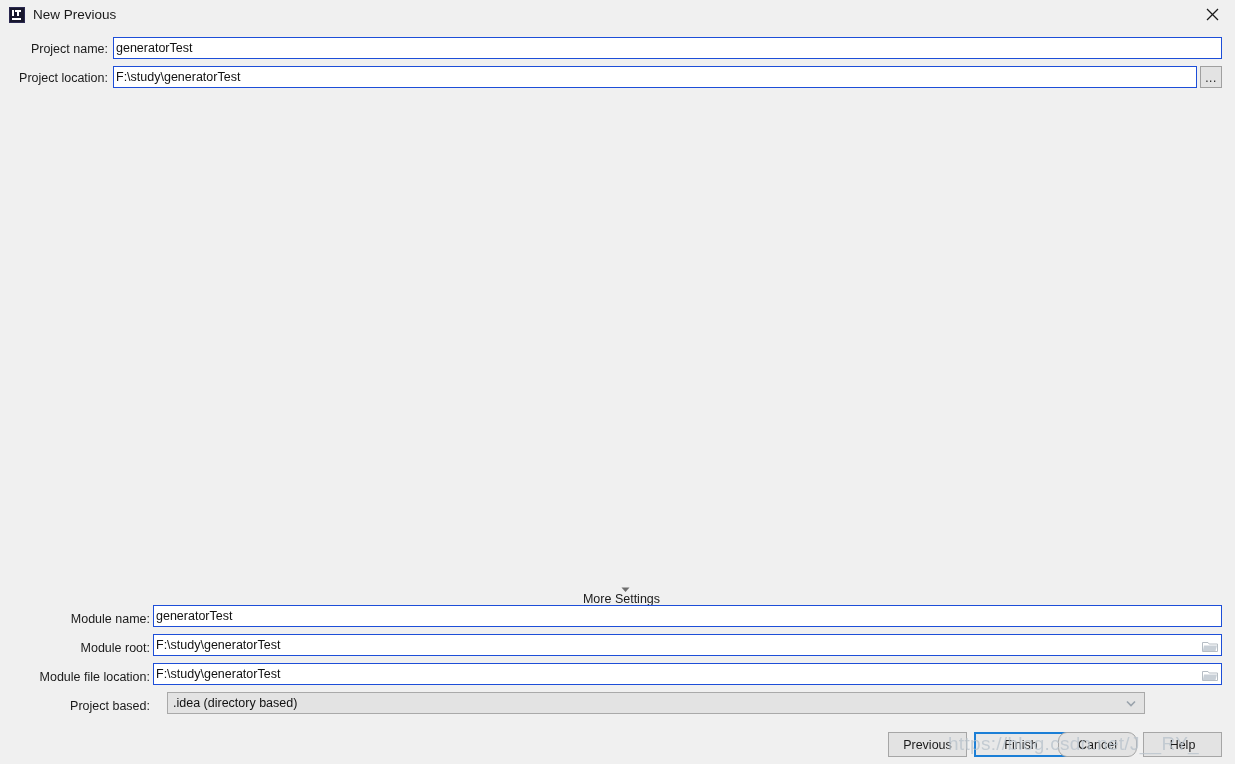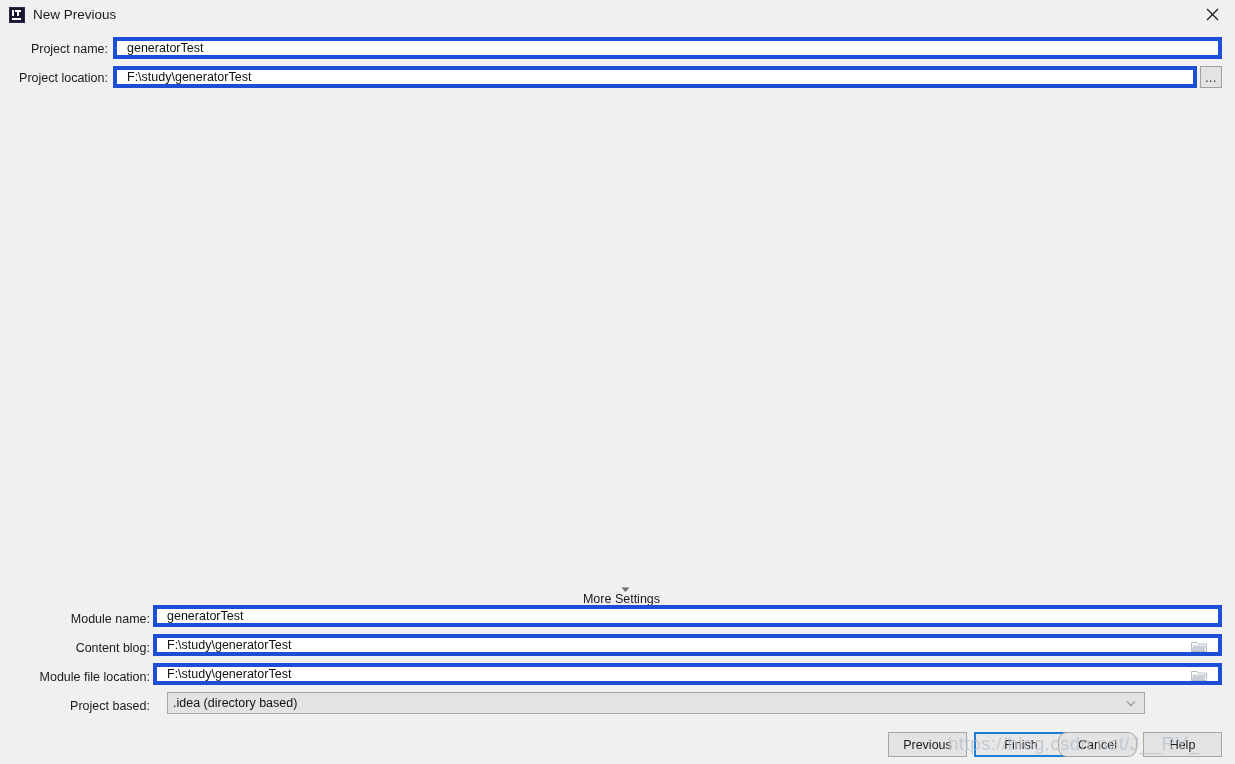--- a/index.html
+++ b/index.html
@@ -74,24 +74,24 @@
     position: absolute;
     text-align: right;
     white-space: nowrap;
     font-size: 12.5px;
     color: #1a1a1a;
     line-height: 16px;
   }
   .text-field {
     position: absolute;
     background: #ffffff;
-    border: 4px solid #1d4ed8;
+    border: 1px solid #1d4ed8;
     height: 22px;
     line-height: 20px;
-    padding: 0 10px;
+    padding: 0 2px;
     font-size: 12.5px;
     color: #111111;
     white-space: nowrap;
     overflow: hidden;
     display: flex;
     align-items: center;
   }
   .text-field .field-value {
     flex: 1 1 auto;
     overflow: hidden;
@@ -259,21 +259,21 @@
 </div>
 
 <div>
   <div class="form-label" style="left:0px; top:611px; width:150px;">Module name:</div>
   <div class="text-field" style="left:153px; top:605px; width:1069px;">
     <span class="field-value">generatorTest</span>
   </div>
 </div>
 
 <div>
-  <div class="form-label" style="left:0px; top:640px; width:150px;">Content blog:</div>
+  <div class="form-label" style="left:0px; top:640px; width:150px;">Module root:</div>
   <div class="text-field" style="left:153px; top:634px; width:1069px;">
     <span class="field-value">F:\study\generatorTest</span>
     <span class="browse-folder-icon">
       <svg width="16" height="13" viewBox="0 0 16 13" aria-hidden="true">
         <path d="M0.5 2.5 L6 2.5 L7.2 4 L15.5 4 L15.5 11.5 L0.5 11.5 Z" fill="none" stroke="#b6bdc4" stroke-width="1"></path>
         <path d="M2 5.5 L15 5.5 L13.5 11 L0.8 11 Z" fill="#c9d0d7"></path>
       </svg>
     </span>
   </div>
 </div>

